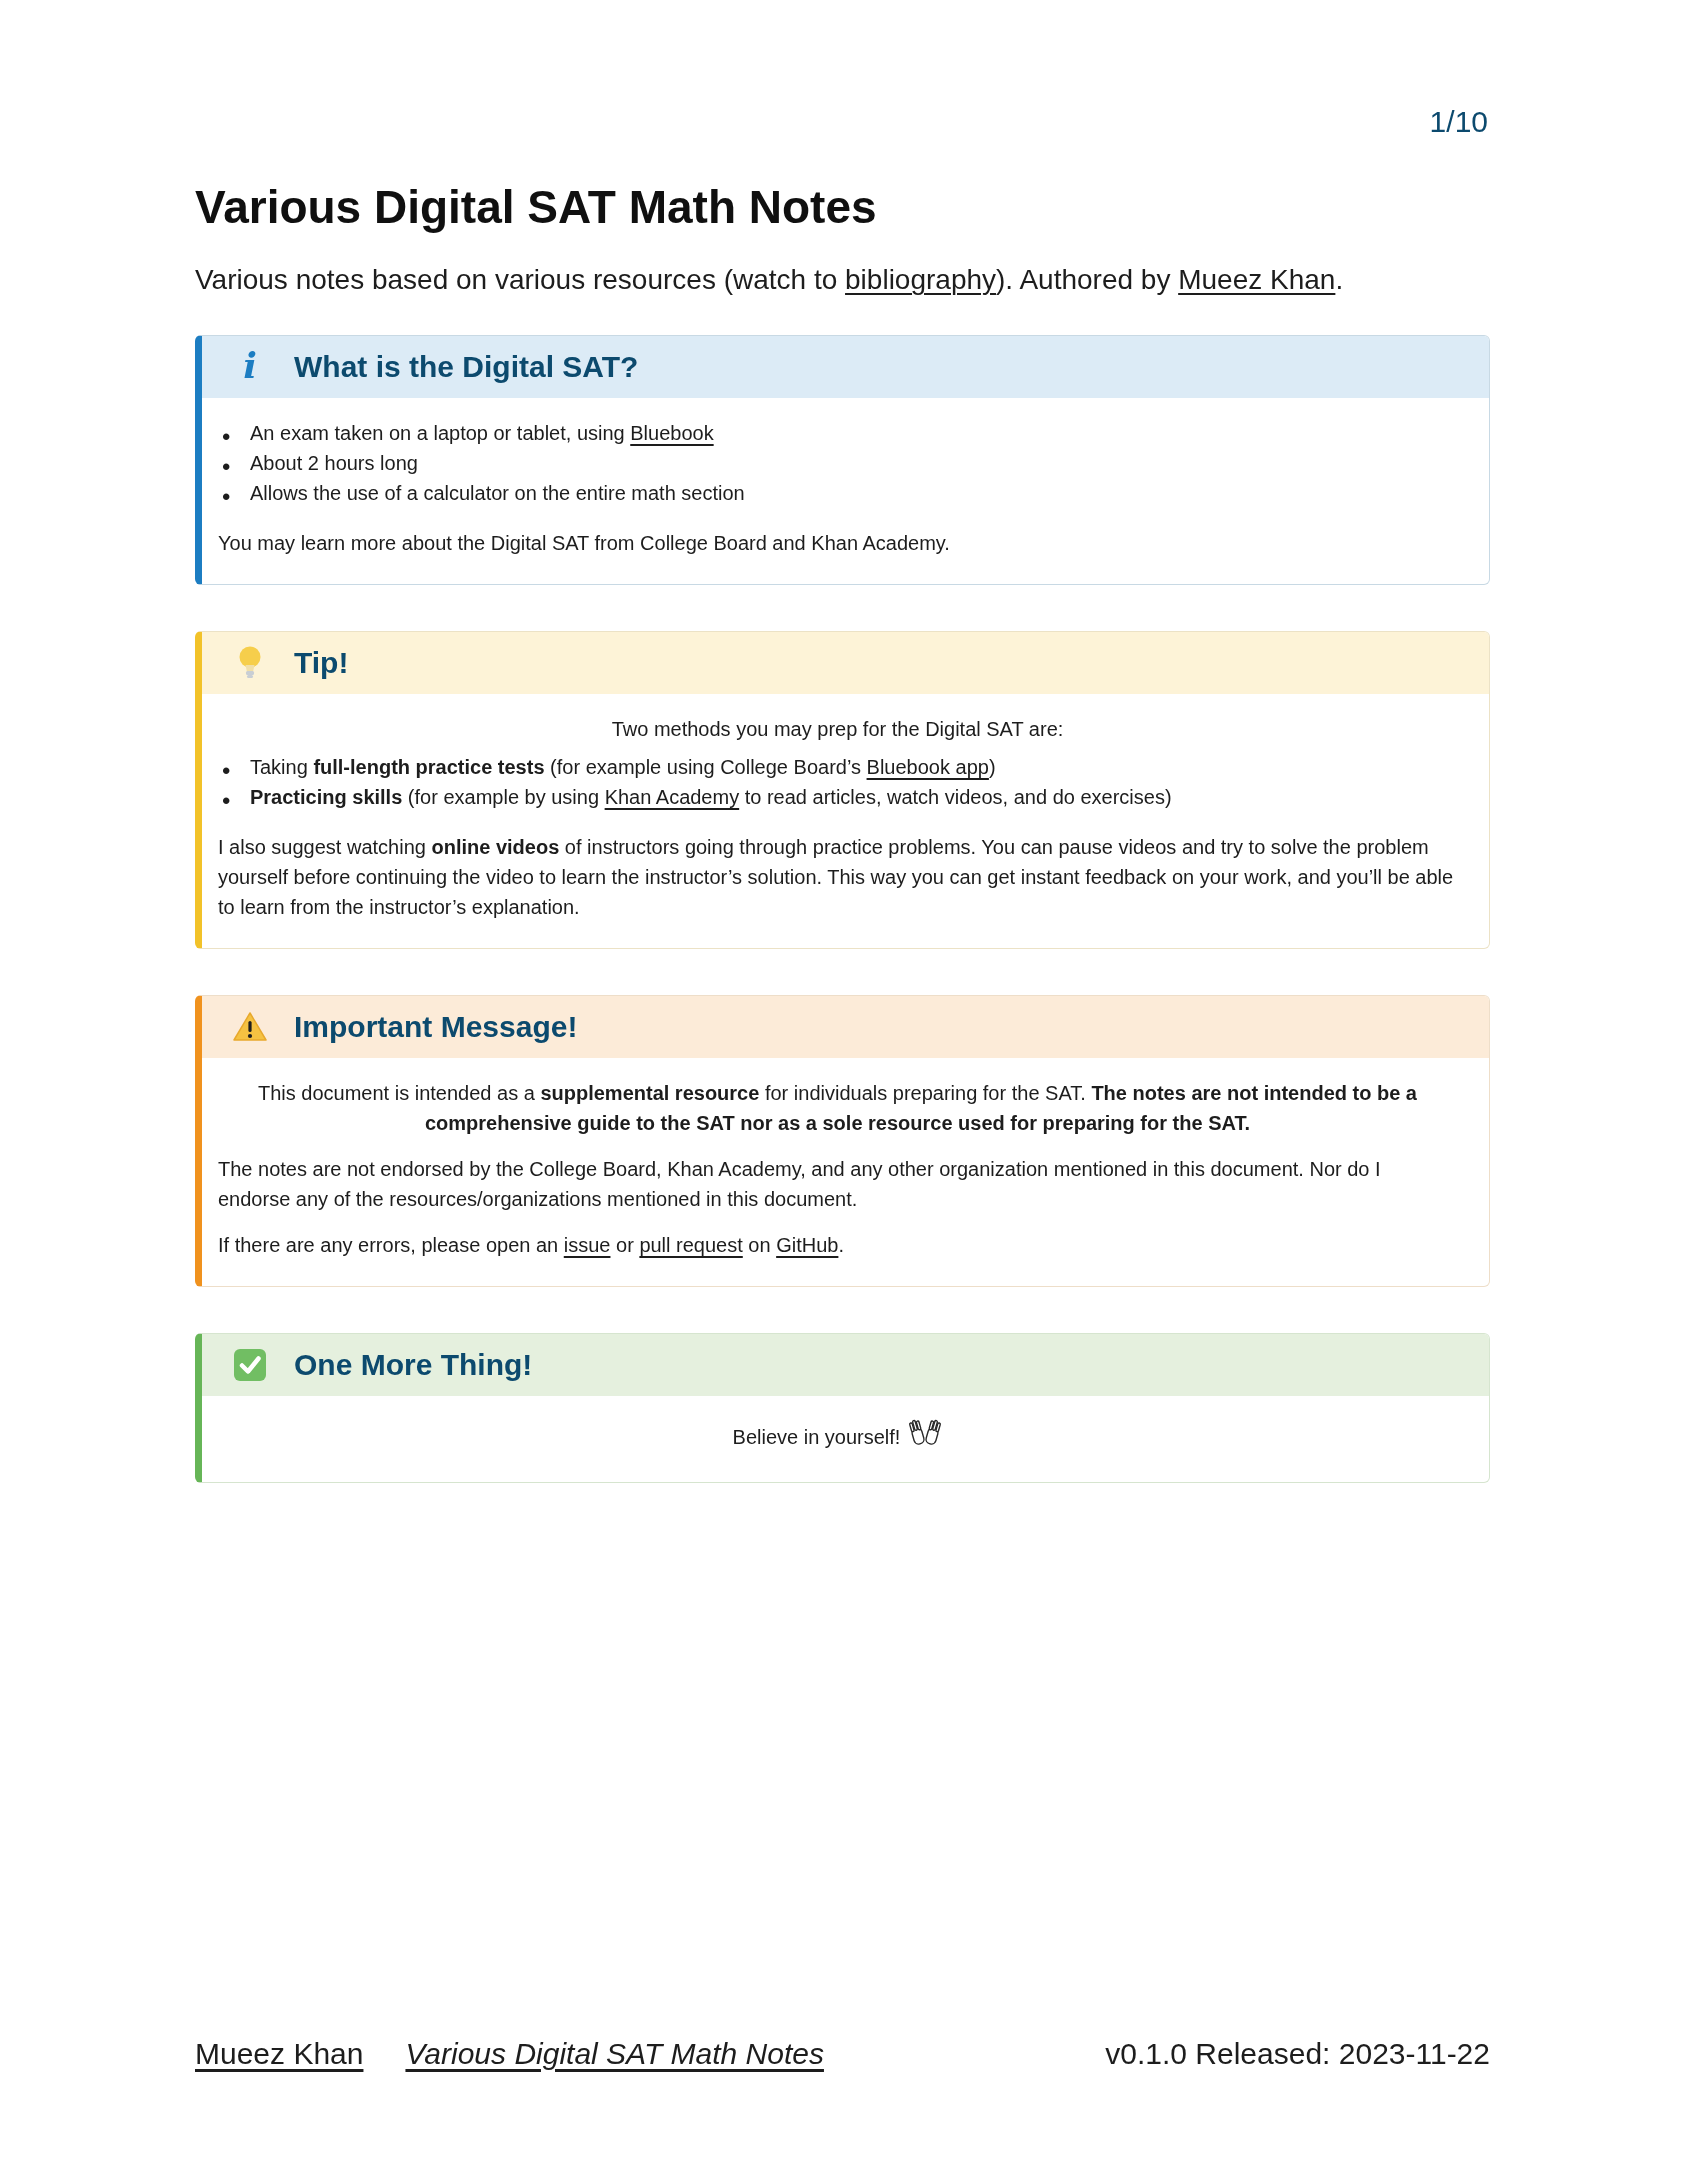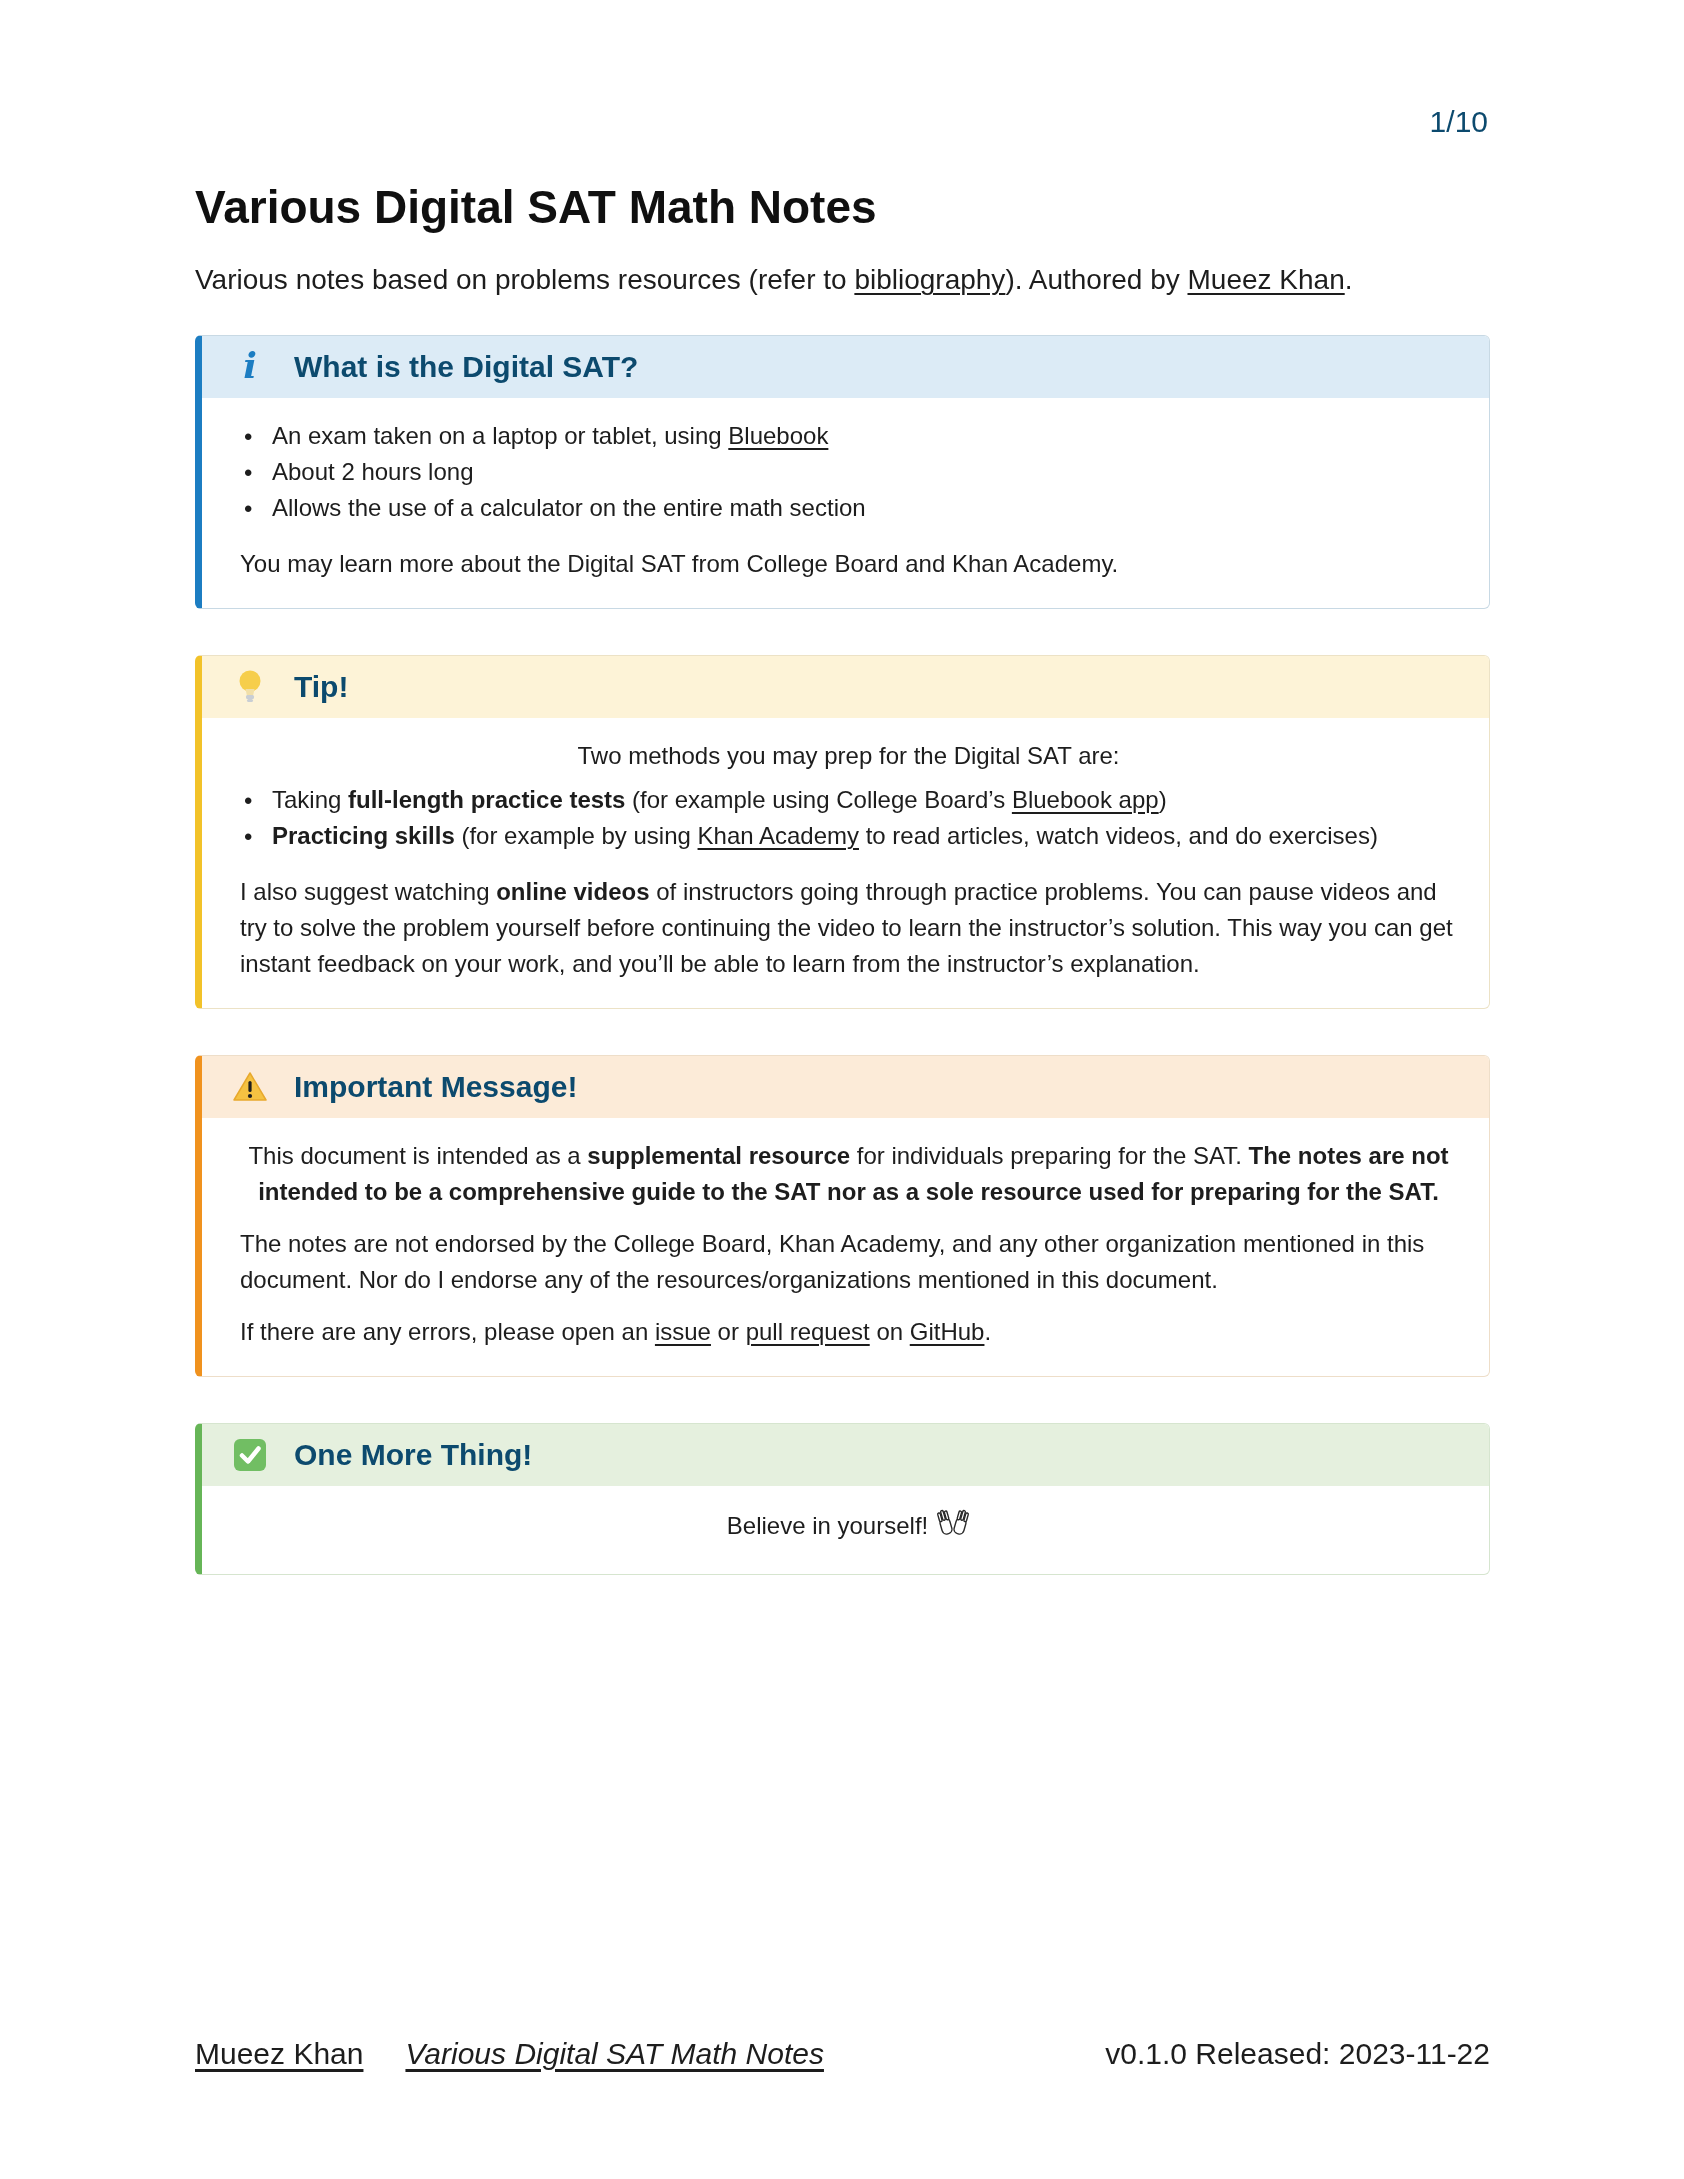--- a/index.html
+++ b/index.html
@@ -35,21 +35,21 @@
   .callout-header{
     display:flex;align-items:center;gap:26px;
     background:var(--hbg);
     padding:12px 30px;
     min-height:38px;
   }
   .callout-title{font-size:30px;font-weight:700;color:#0c4a6e;}
   .callout-icon{display:inline-flex;align-items:center;justify-content:center;width:36px;height:36px;flex:0 0 auto;}
   .info-i{font-family:"DejaVu Serif", serif;font-style:italic;font-weight:700;font-size:36px;line-height:1;color:var(--info_bar);transform:translateY(-2px);}
 
-  .callout-body{padding:12px 32px 26px 38px;font-size:24px;line-height:1.5;color:#1d1d1d;}
+  .callout-body{padding:12px 32px 26px 16px;font-size:20px;line-height:1.5;color:#1d1d1d;}
   .callout-body p{margin:16px 0 0 0;}
   .callout-body p:first-child{margin-top:8px;text-align:center;}
   ul.b-list{list-style:none;margin:8px 0 0 0;padding:0;}
   ul.b-list li{position:relative;padding-left:32px;margin:0;}
   ul.b-list li::before{content:"•";position:absolute;left:4px;top:1px;font-size:24px;color:#1d1d1d;}
   .callout-body ul.b-list + p{margin-top:20px;}
 
   .doc-footer{
     position:absolute;left:195px;right:194px;top:2037px;
     display:flex;align-items:baseline;font-size:30px;color:#1d1d1d;
@@ -61,21 +61,21 @@
 </style>
 </head>
 <body>
 
 <div class="page">
 
   <div class="page-number">1/10</div>
 
   <h1 class="doc-title">Various Digital SAT Math Notes</h1>
 
-  <p class="intro"><span class="seg-plain">Various notes based on problems resources (refer to </span><a class="seg-link">bibliography</a><span class="seg-plain">). Authored by </span><a class="seg-link">Mueez Khan</a><span class="seg-plain">.</span></p>
+  <p class="intro"><span class="seg-plain">Various notes based on various resources (watch to </span><a class="seg-link">bibliography</a><span class="seg-plain">). Authored by </span><a class="seg-link">Mueez Khan</a><span class="seg-plain">.</span></p>
 
   <section class="callout info">
     <div class="callout-header">
       <span class="callout-icon">
           <span class="info-i">i</span>
         </span>
       <span class="callout-title">What is the Digital SAT?</span>
     </div>
     <div class="callout-body">
       <ul class="b-list">

